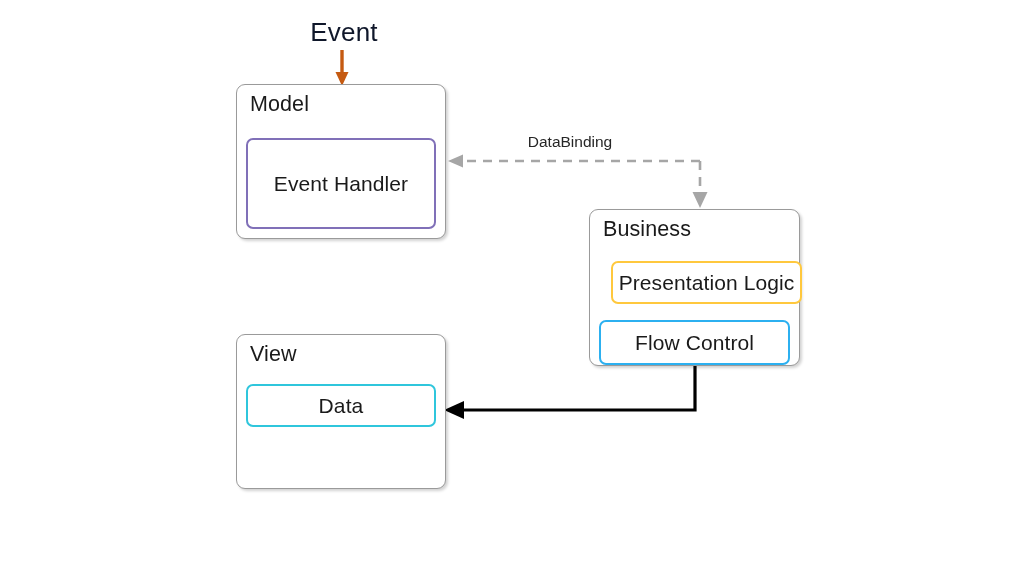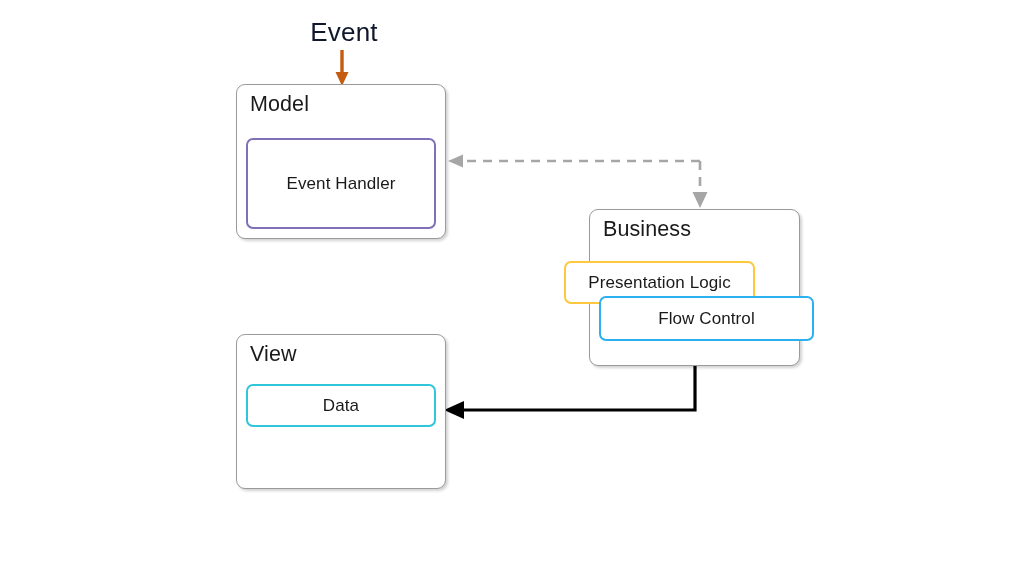--- a/index.html
+++ b/index.html
@@ -59,36 +59,36 @@
     position: absolute;
     box-sizing: border-box;
     background: #ffffff;
     border-radius: 7px;
     display: flex;
     align-items: center;
     justify-content: center;
     text-align: center;
   }
   .inner-label {
-    font-size: 17px;
+    font-size: 21px;
     font-weight: 400;
     color: #1a1a1a;
     white-space: nowrap;
     letter-spacing: 0.1px;
   }
 
   
   #view-box      { left: 236px; top: 84px;  width: 210px; height: 155px; }
   #eventhandler-box { left: 246px; top: 138px; width: 190px; height: 91px;
                       border: 2.1px solid #8070B8; }
 
   #viewmodel-box { left: 589px; top: 209px; width: 211px; height: 157px; }
-  #presentationlogic-box { left: 564px; top: 261px; width: 191px; height: 43px;
+  #presentationlogic-box { left: 611px; top: 261px; width: 191px; height: 43px;
                            border: 2.1px solid #FFC83D; }
-  #flowcontrol-box { left: 599px; top: 296px; width: 215px; height: 45px;
+  #flowcontrol-box { left: 599px; top: 320px; width: 191px; height: 45px;
                      border: 2.2px solid #2CB0F0; }
 
   #model-box     { left: 236px; top: 334px; width: 210px; height: 155px; }
   #data-box      { left: 246px; top: 384px; width: 190px; height: 43px;
                    border: 2.1px solid #2FC6DC; }
   #businesslogic-box { left: 246px; top: 436px; width: 190px; height: 45px;
                        border: 2.1px solid #4A90D9; }
 
   
   #event-label {
@@ -137,20 +137,21 @@
     </g>
 
     <g>
       <polyline points="695,366 695,410 462,410" fill="none" stroke="#000000" stroke-width="3.2"></polyline>
       <polygon points="444,410 464,401 464,419" fill="#000000"></polygon>
     </g>
   </svg>
 
   <div id="event-label">Event</div>
 
+  <div id="databinding-label">DataBinding</div>
 
   <div class="container-box" id="view-box">
     <div class="container-title">Model</div>
   </div>
   <div class="inner-box" id="eventhandler-box">
     <span class="inner-label">Event Handler</span>
   </div>
 
   <div class="container-box" id="viewmodel-box">
     <div class="container-title">Business</div>

